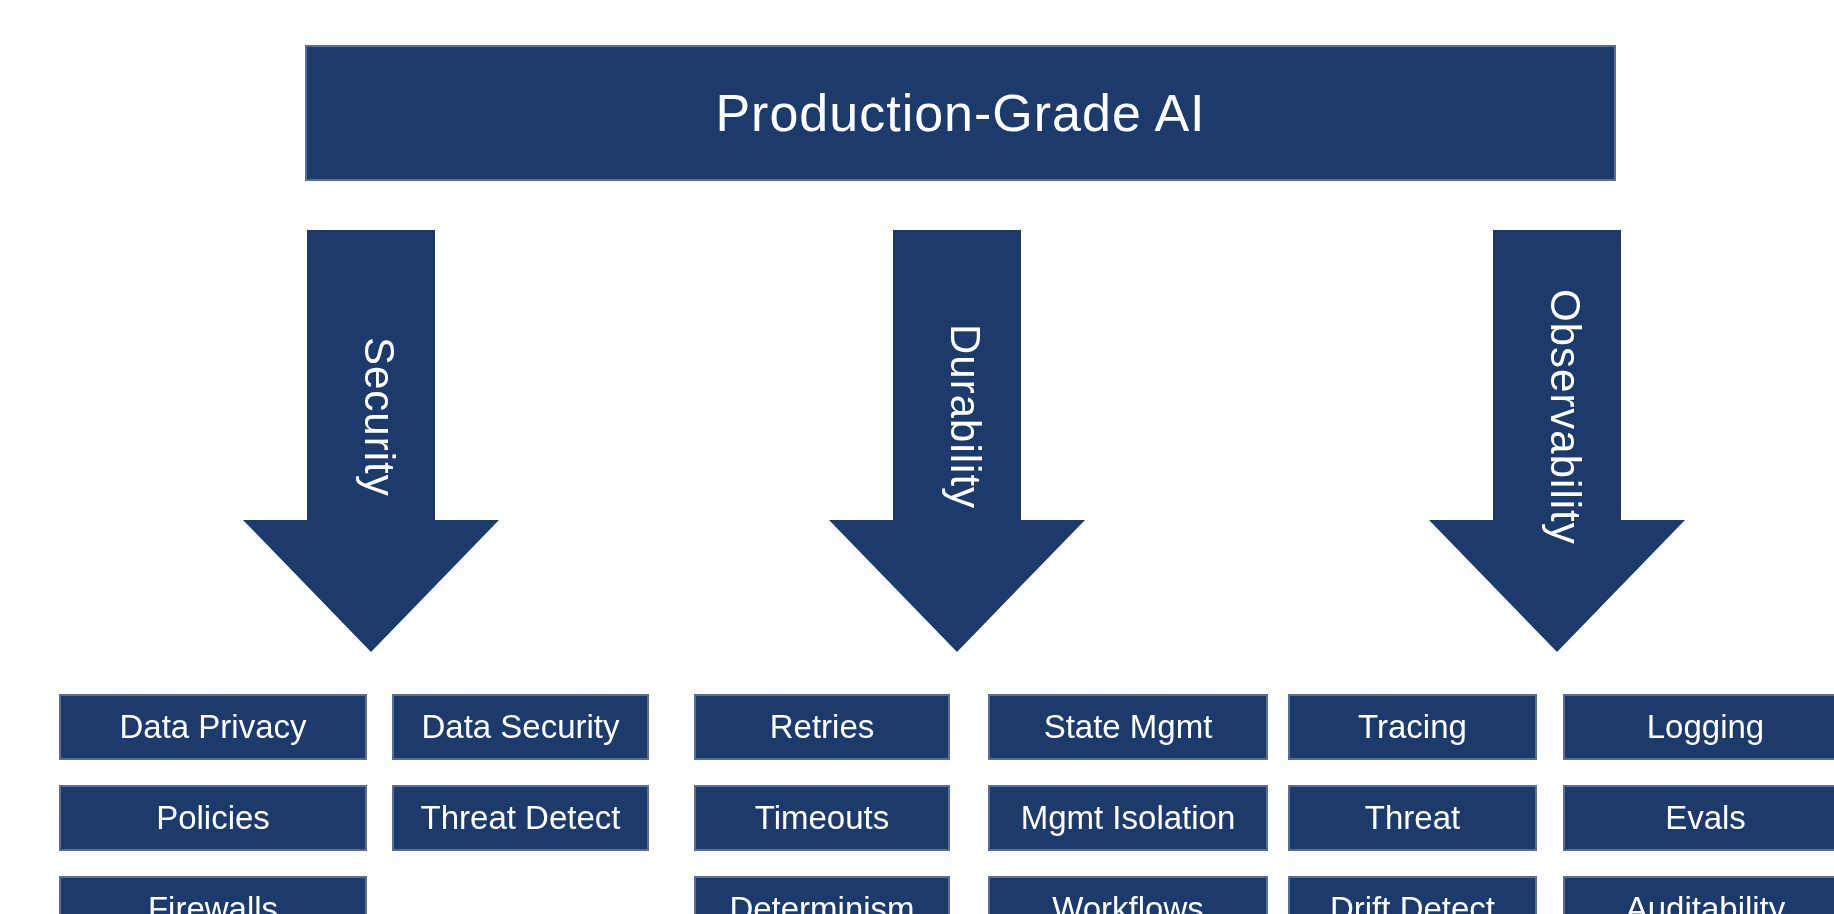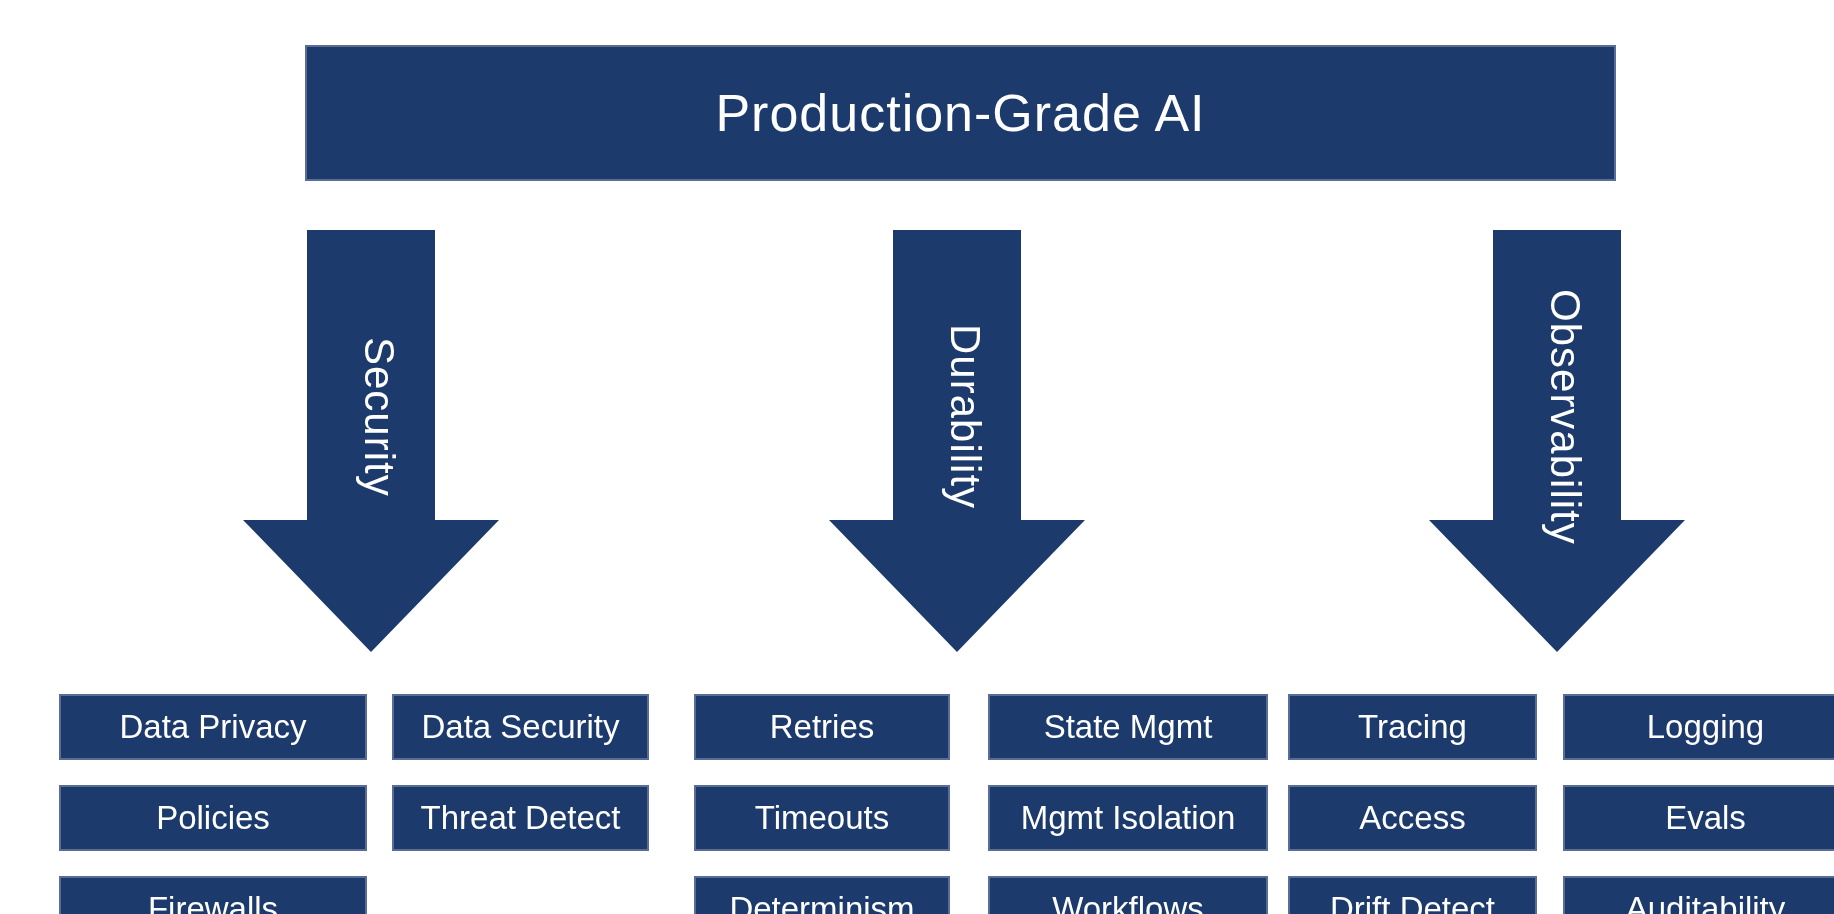--- a/index.html
+++ b/index.html
@@ -123,19 +123,19 @@
     <div class="box">State Mgmt</div>
     <div class="box">Timeouts</div>
     <div class="box">Mgmt Isolation</div>
     <div class="box">Determinism</div>
     <div class="box">Workflows</div>
   </div>
 
   <div class="group group-3">
     <div class="box">Tracing</div>
     <div class="box">Logging</div>
-    <div class="box">Access</div>
+    <div class="box">Threat</div>
     <div class="box">Evals</div>
     <div class="box">Drift Detect</div>
     <div class="box">Auditability</div>
   </div>
 
 </div>
 
 </body></html>

